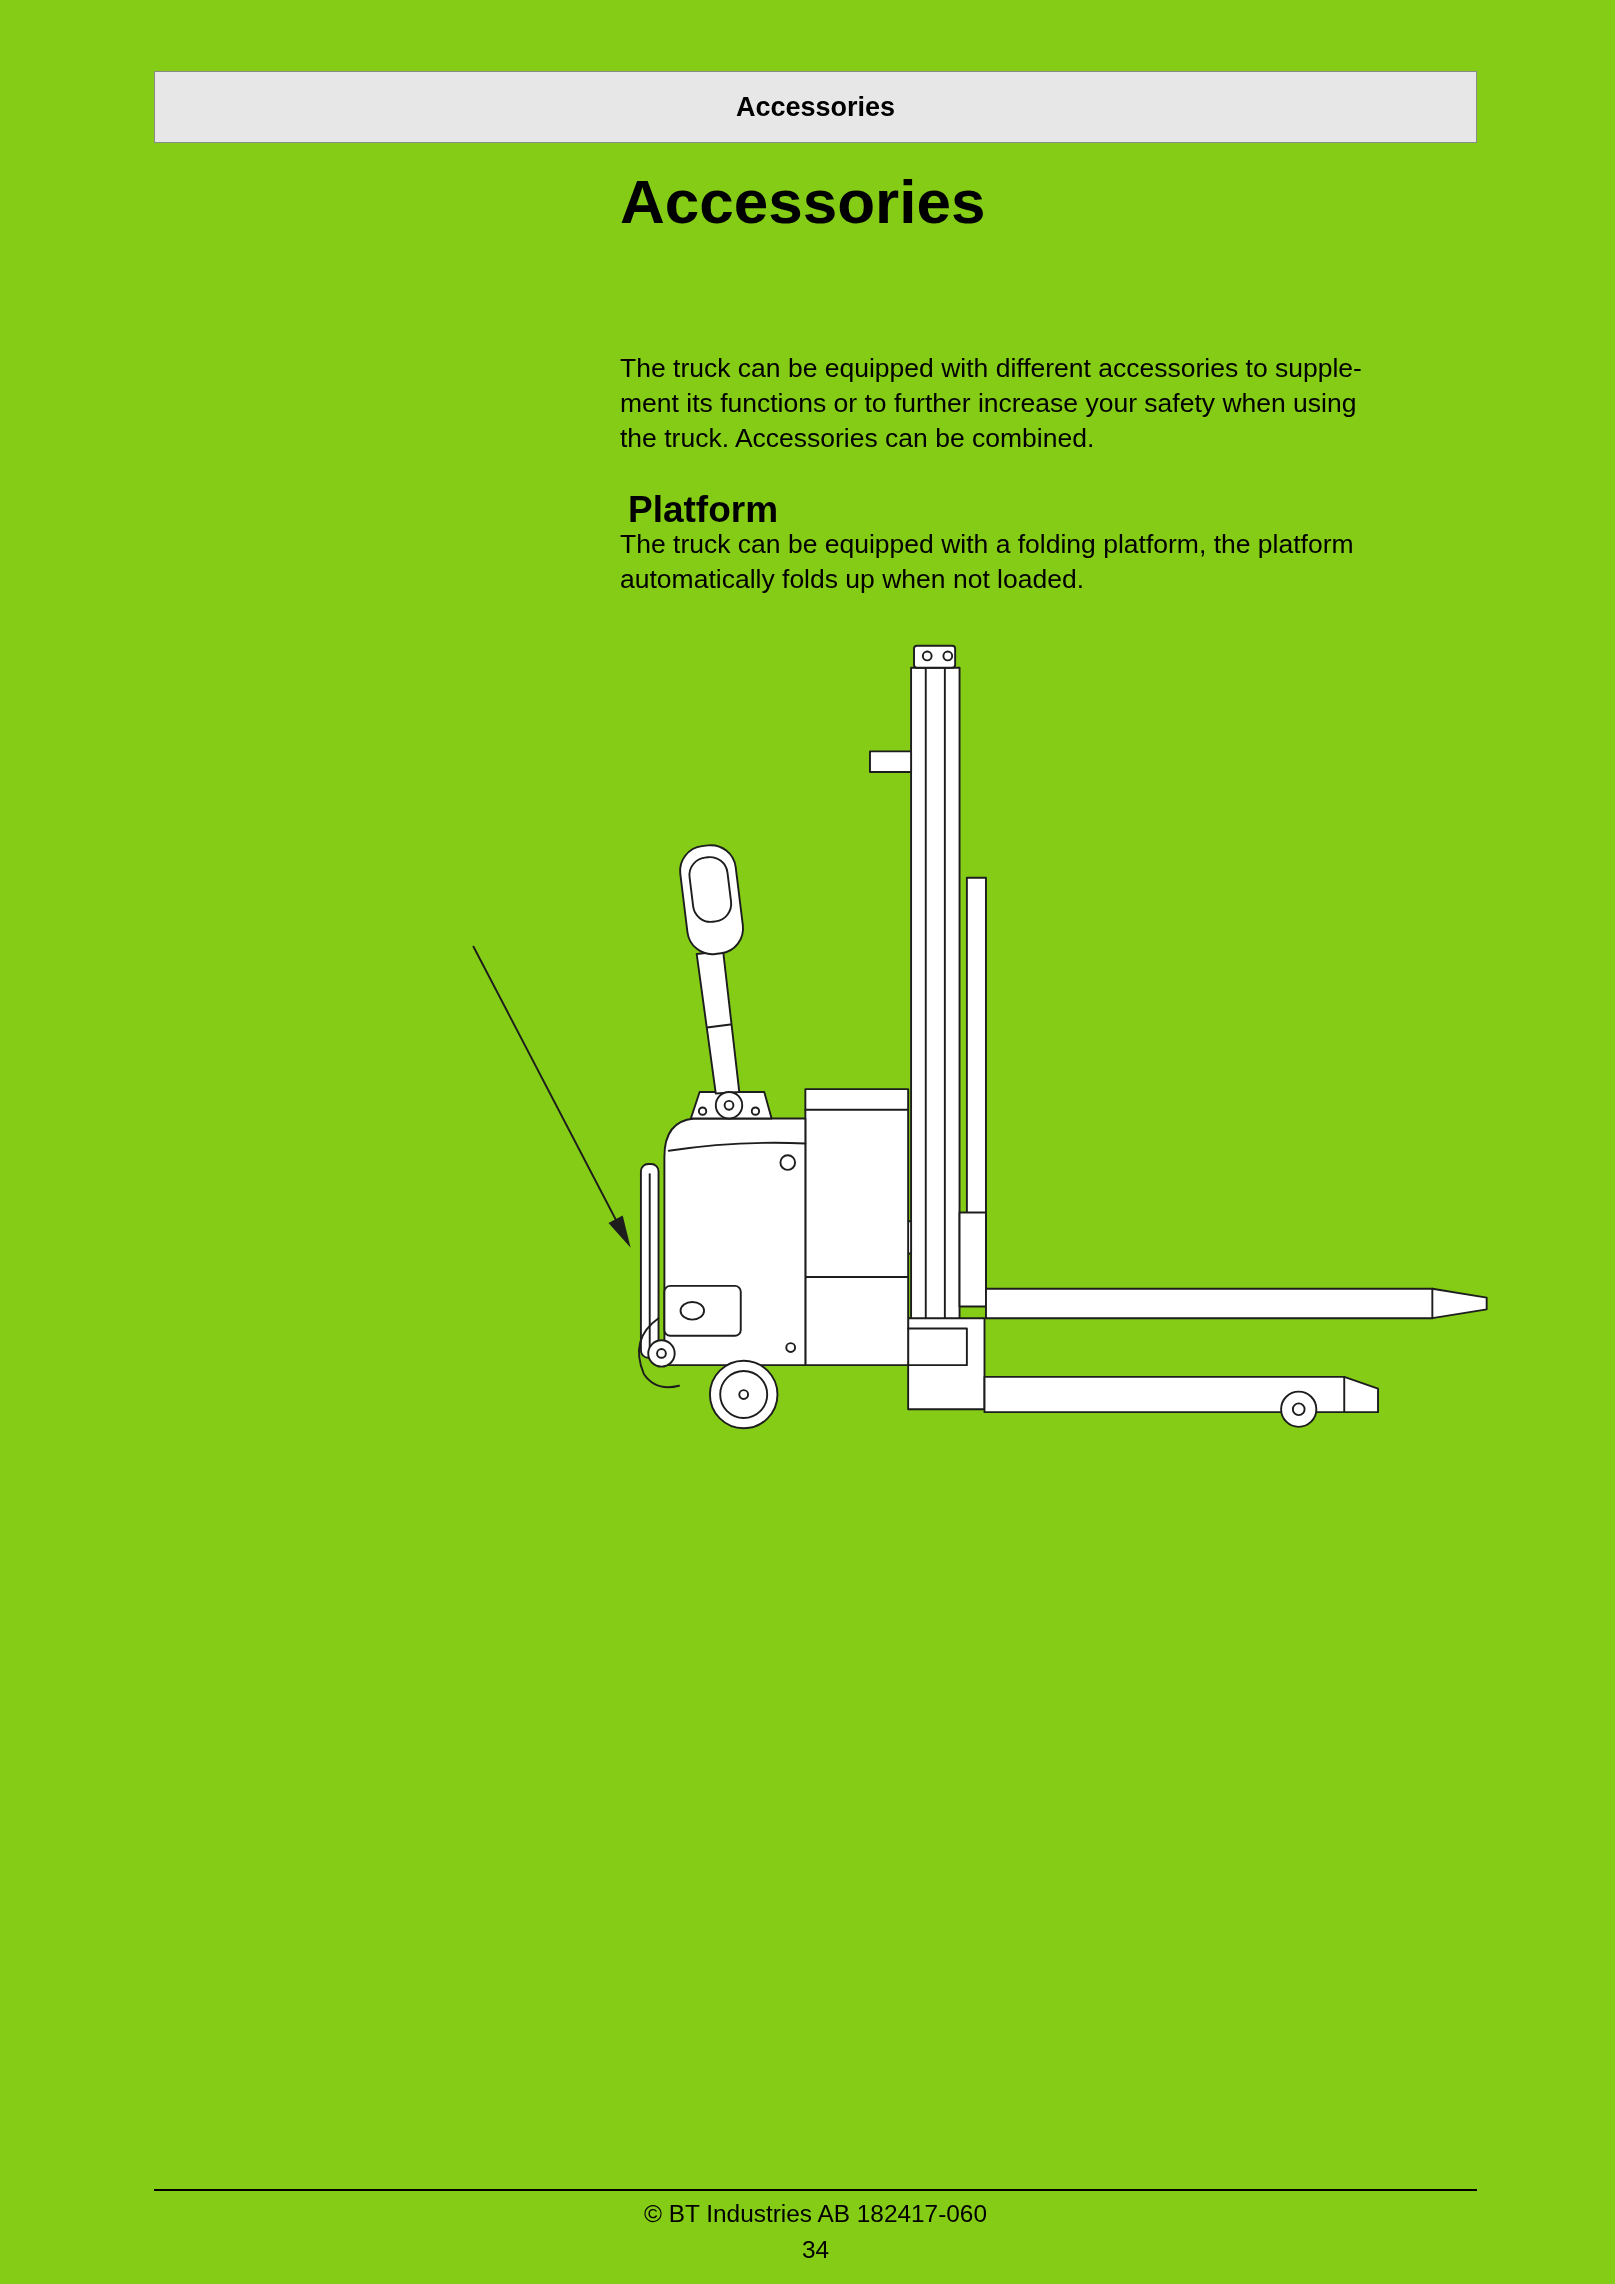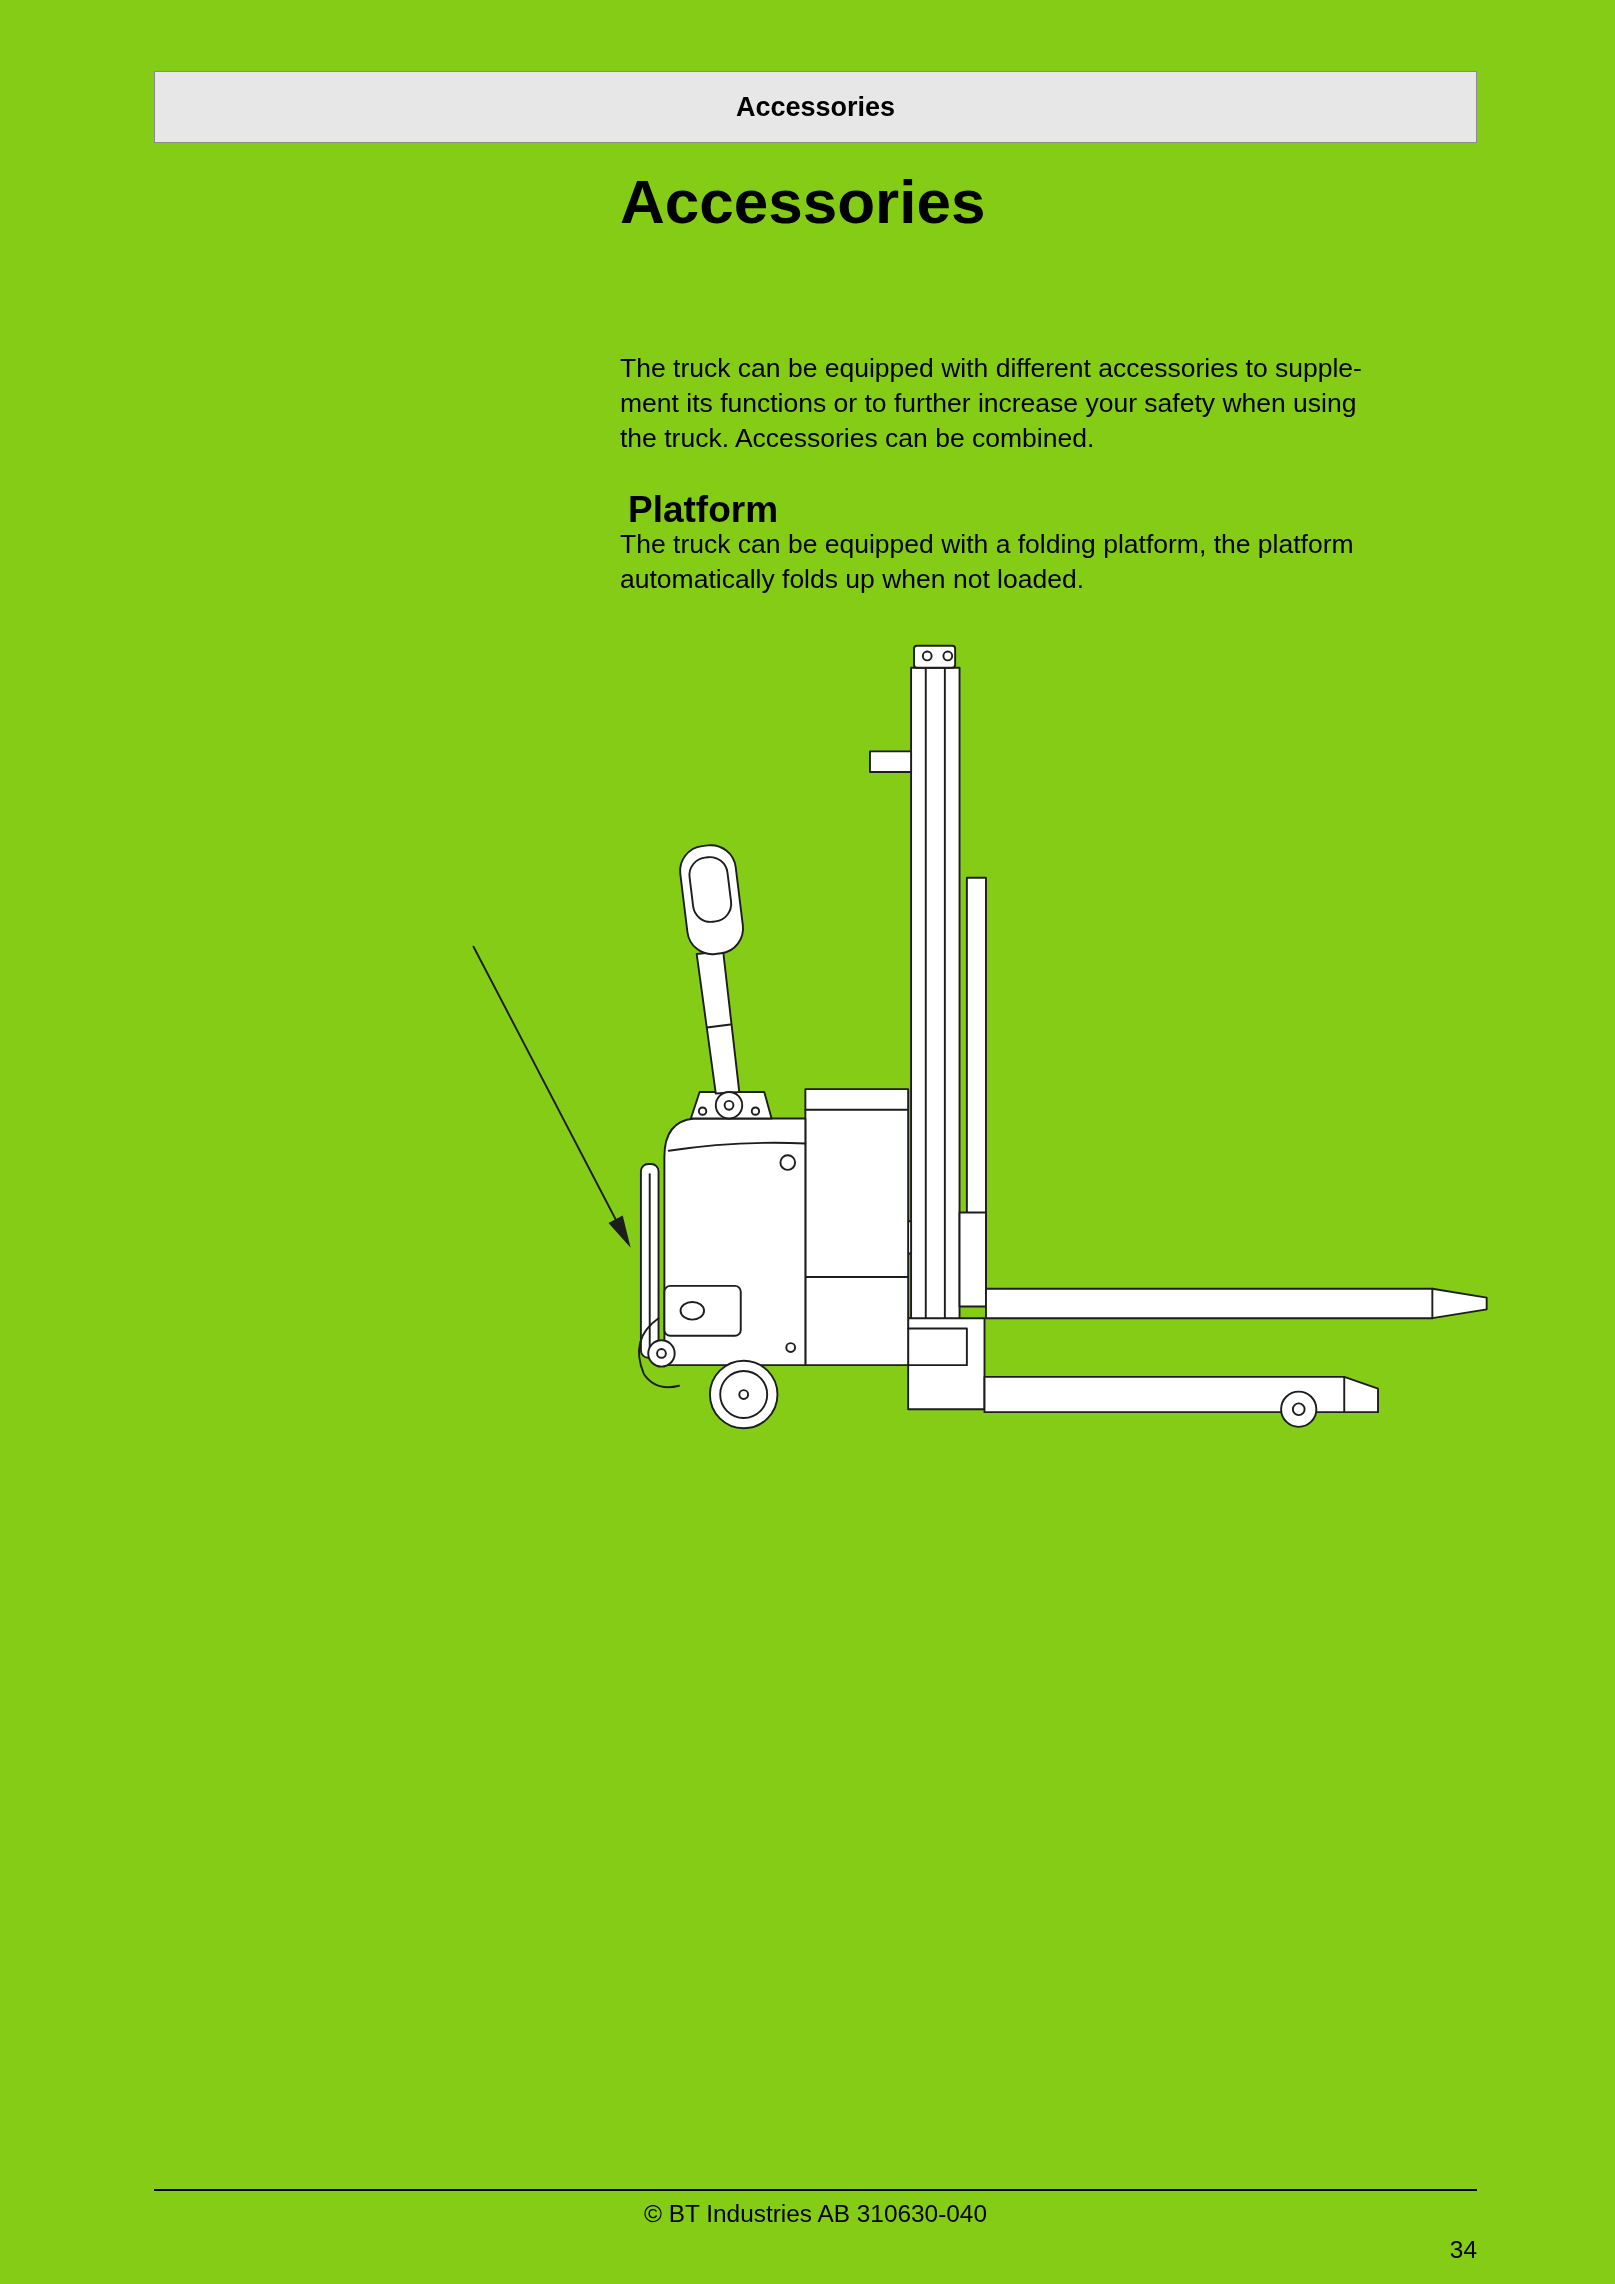--- a/index.html
+++ b/index.html
@@ -63,21 +63,21 @@
     position: absolute;
     left: 154px; top: 2200px;
     width: 1323px;
     text-align: center;
     font-size: 24.4px;
   }
   .footer-page {
     position: absolute;
     left: 154px; top: 2236px;
     width: 1323px;
-    text-align: right;
+    text-align: center;
     font-size: 24.4px;
   }
 </style>
 </head>
 <body>
 
 <div class="page">
 
   <div class="header-bar">
     <span>Accessories</span>
@@ -172,17 +172,17 @@
         <g>
           <line x1="322" y1="645" x2="420" y2="833"></line>
           <polygon points="429,850 423.6,828 413.9,833.1" fill="#1d1d1d" stroke="none"></polygon>
         </g>
 
       </g>
     </svg>
   </div>
 
   <div class="footer-rule"></div>
-  <div class="footer-copyright">© BT Industries AB 310630-040</div>
+  <div class="footer-copyright">© BT Industries AB 182417-060</div>
   <div class="footer-page">34</div>
 
 </div>
 
 
 </body></html>

